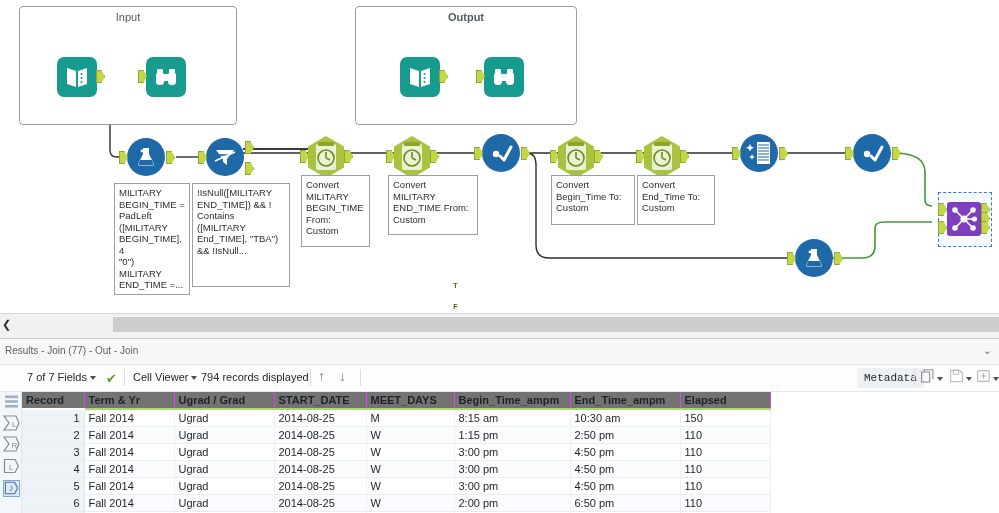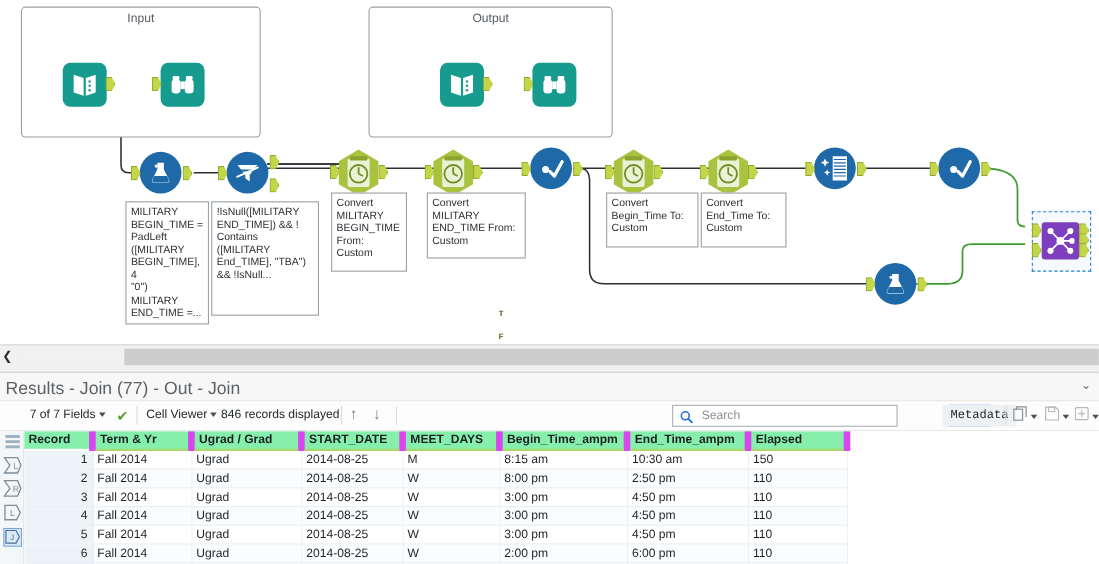--- a/index.html
+++ b/index.html
@@ -117,21 +117,21 @@
     position: absolute; left: 0; top: 339px; width: 999px; height: 174px;
     background: #ffffff;
   }
   #results-title {
     position: absolute; left: 0; top: 0; width: 999px; height: 26px;
     background: #f7f7f7;
     border-bottom: 1px solid #e2e2e2;
   }
   #results-title .label {
     position: absolute; left: 5px; top: 6px;
-    font-size: 16px; color: #5d6165;
+    font-size: 10px; color: #5d6165;
   }
   #results-title .chev {
     position: absolute; right: 7px; top: 5px;
     font-size: 11px; color: #6b7075;
   }
 
   #results-toolbar {
     position: absolute; left: 0; top: 26px; width: 999px; height: 27px;
     background: #fdfdfd;
     border-bottom: 1px solid #e6e6e6;
@@ -181,23 +181,23 @@
 
   
   #grid {
     position: absolute; left: 22px; top: 53px; width: 977px; height: 121px;
     overflow: hidden; background: #ffffff;
   }
   table.rt { border-collapse: collapse; table-layout: fixed; }
   table.rt th {
     font-size: 11px; font-weight: bold; color: #1d2227;
     text-align: left; padding: 2px 4px; height: 17px;
-    background: #86efac;
+    background: #737373;
     border-bottom: 2px solid #a8d96a;
-    border-right: 6px solid #d946ef;
+    border-right: 1px solid #d946ef;
   }
   table.rt th.num { text-align: left; border-bottom: 2px solid #ffffff; }
   table.rt td {
     font-size: 11px; color: #1d2227;
     padding: 2px 4px; height: 17px;
     border-bottom: 1px solid #e9eef2;
     border-right: 1px solid #eef1f3;
     white-space: nowrap; overflow: hidden;
   }
   table.rt td.num {
@@ -246,21 +246,21 @@
 
       <path d="M893,153 Q925,153 925,172 L925,200 Q925,206 932,206" stroke="#3f9c35" stroke-width="1.6" fill="none"></path>
 
       <path d="M828,258 L862,258 Q875,258 875,246 L875,228 Q875,222 884,222 L932,222" stroke="#3f9c35" stroke-width="1.6" fill="none"></path>
     </svg>
 
     <div class="container-box" style="left:19px; top:6px; width:218px; height:119px;">
       <div class="container-title">Input</div>
     </div>
 
-    <div class="container-box" style="left:335px; top:6px; width:222px; height:119px;">
+    <div class="container-box" style="left:355px; top:6px; width:222px; height:119px;font-weight:bold;">
       <div class="container-title">Output</div>
     </div>
 
     <div class="tool" style="left:57px; top:57px;">
       <div class="tool-sq">
         <svg width="26" height="26" viewBox="0 0 26 26">
           <path d="M3,4 L12,7 L12,23 L3,20 Z" fill="#ffffff"></path>
           <path d="M23,4 L14,7 L14,23 L23,20 Z" fill="#ffffff"></path>
           <circle cx="17.5" cy="10" r="1.1" fill="#179b8e"></circle>
           <circle cx="17.5" cy="14" r="1.1" fill="#179b8e"></circle>
@@ -512,35 +512,26 @@
 
     <div id="results-toolbar">
       <div class="tb-item" style="left:27px;">
         <span>7 of 7 Fields</span><span class="caret-dn"></span>
       </div>
       <div class="tb-item" style="left:106px; color:#5aa02c; font-size:13px;">✔</div>
       <div class="tb-sep" style="left:124px;"></div>
       <div class="tb-item" style="left:133px;">
         <span>Cell Viewer</span><span class="caret-dn"></span>
       </div>
-      <div class="tb-item" style="left:201px;">846 records displayed</div>
+      <div class="tb-item" style="left:201px;">794 records displayed</div>
       <div class="tb-sep" style="left:310px;"></div>
       <div class="tb-item" style="left:318px; font-size:14px; color:#7b8288; top:3px;">↑</div>
       <div class="tb-item" style="left:339px; font-size:14px; color:#7b8288; top:3px;">↓</div>
       <div class="tb-sep" style="left:360px;"></div>
 
-      <div id="search-box">
-        <span class="mag">
-          <svg width="12" height="12" viewBox="0 0 12 12">
-            <circle cx="5" cy="5" r="3.6" fill="none" stroke="#1d6fd0" stroke-width="1.4"></circle>
-            <path d="M7.8,7.8 L11,11" stroke="#1d6fd0" stroke-width="1.6" stroke-linecap="round"></path>
-          </svg>
-        </span>
-        <span class="ph">Search</span>
-      </div>
 
       <div class="seg-btn seg-on" style="left:863px;">Data</div>
       <div class="seg-btn seg-off" style="left:857px;font-family:Liberation Mono, monospace;">Metadata</div>
       <div class="tb-sep" style="left:914px;"></div>
 
       <div class="icon-btn" style="left:921px;">
         <svg width="13" height="14" viewBox="0 0 13 14">
           <rect x="0.6" y="3" width="8" height="10" fill="none" stroke="#8b9097" stroke-width="1.1"></rect>
           <path d="M3.2,3 L3.2,0.8 L11.8,0.8 L11.8,10" fill="none" stroke="#8b9097" stroke-width="1.1"></path>
         </svg><span class="caret-dn"></span>
@@ -627,21 +618,21 @@
             <td>8:15 am</td>
             <td>10:30 am</td>
             <td>150</td>
           </tr>
           <tr class="even">
             <td class="num">2</td>
             <td>Fall 2014</td>
             <td>Ugrad</td>
             <td>2014-08-25</td>
             <td>W</td>
-            <td>8:00 pm</td>
+            <td>1:15 pm</td>
             <td>2:50 pm</td>
             <td>110</td>
           </tr>
           <tr class="odd">
             <td class="num">3</td>
             <td>Fall 2014</td>
             <td>Ugrad</td>
             <td>2014-08-25</td>
             <td>W</td>
             <td>3:00 pm</td>
@@ -668,21 +659,21 @@
             <td>4:50 pm</td>
             <td>110</td>
           </tr>
           <tr class="even">
             <td class="num">6</td>
             <td>Fall 2014</td>
             <td>Ugrad</td>
             <td>2014-08-25</td>
             <td>W</td>
             <td>2:00 pm</td>
-            <td>6:00 pm</td>
+            <td>6:50 pm</td>
             <td>110</td>
           </tr>
           <tr class="odd">
             <td class="num">&nbsp;</td>
             <td>&nbsp;</td>
             <td>&nbsp;</td>
             <td>&nbsp;</td>
             <td>&nbsp;</td>
             <td>&nbsp;</td>
             <td>&nbsp;</td>

